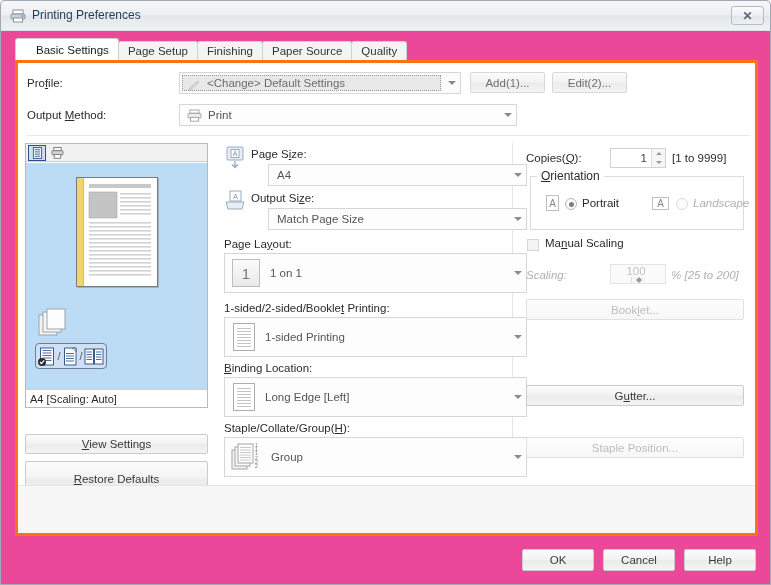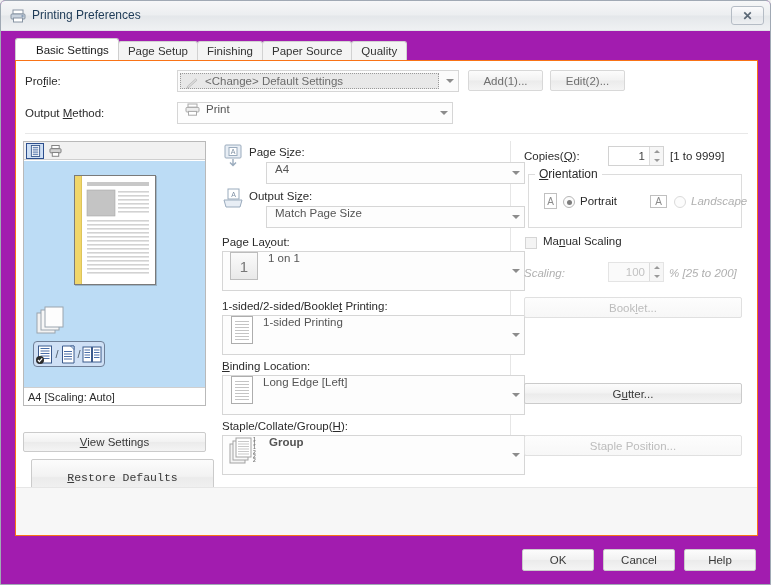--- a/index.html
+++ b/index.html
@@ -7,21 +7,21 @@
     width: 771px; height: 585px;
     font-family: "Liberation Sans", sans-serif;
     font-size: 11.5px;
     color: #2b2b2b;
     background: #f0f0f0;
     overflow: hidden;
   }
   .window {
     position: absolute; left: 0; top: 0;
     width: 771px; height: 585px;
-    background: #a21caf;
+    background: #ec4899;
     border: 1px solid #a0a9b4;
     border-radius: 5px 5px 0 0;
     overflow: hidden;
   }
   
   .titlebar {
     position: absolute; left: 0; top: 0; width: 100%; height: 30px;
     background: linear-gradient(to bottom,#f6f7f8 0%,#eceef0 48%,#e4e7ea 52%,#eff1f3 100%);
     border-bottom: 1px solid #dfe2e6;
   }
@@ -56,36 +56,36 @@
   .tab.active {
     height: 22px; background: #ffffff;
     border-color: #cfcfcf; color: #1a1a1a;
     z-index: 3; position: relative; padding-left: 20px;
   }
   
   .panel {
     position: absolute; left: 14px; top: 59px;
     width: 743px; height: 476px;
     background: #ffffff;
-    border: 1px solid #f97316;
+    border: 3px solid #f97316;
   }
   .panel-footer {
     position: absolute; left: 0; bottom: 0; width: 100%; height: 48px;
     background: #f7f7f7; border-top: 1px solid #e6e6e6;
   }
   
   .lbl { position: absolute; font-size: 11.5px; color: #2b2b2b; white-space: nowrap; }
   .lbl.dim { color: #b0b0b0; font-style: italic; }
   u { text-decoration: underline; }
   
   .combo {
     position: absolute; height: 22px;
     background: #fdfdfd;
     border: 1px solid #d6d6d6;
-    display: flex; align-items: flex-start;
+    display: flex; align-items: center;
   }
   .combo .cval {
     flex: 1; padding-left: 8px; font-size: 11.5px; color: #555;
     white-space: nowrap; overflow: hidden;
   }
   .combo .arrow {
     width: 17px; height: 100%;
     display: flex; align-items: center; justify-content: center;
   }
   .arrow::after {
@@ -268,21 +268,21 @@
     <div class="btn soft" style="left:452px; top:9px; width:75px; height:21px;">
       <span>Add(1)...</span>
     </div>
     <div class="btn soft" style="left:534px; top:9px; width:75px; height:21px;">
       <span>Edit(2)...</span>
     </div>
 
     <div class="lbl" style="left:9px; top:46px;">
       Output <u>M</u>ethod:
     </div>
-    <div class="combo" style="left:161px; top:41px; width:276px;">
+    <div class="combo" style="left:161px; top:41px; width:338px;">
       <svg style="width:15px;height:13px;margin-left:7px;flex:none;" viewBox="0 0 15 13">
         <rect x="3" y="1" width="9" height="3.2" fill="#fff" stroke="#a9a9a9"></rect>
         <rect x="1" y="4.4" width="13" height="4.6" rx="1" fill="#ededed" stroke="#a9a9a9"></rect>
         <rect x="3.5" y="8.4" width="8" height="3.8" fill="#fff" stroke="#a9a9a9"></rect>
       </svg>
       <div class="cval" style="padding-left:6px;">Print</div>
       <div class="arrow"></div>
     </div>
 
     <div class="hsep" style="left:9px; top:72px; width:723px;"></div>
@@ -390,21 +390,21 @@
       </div>
 
       <div class="prev-status">
         <span>A4 [Scaling: Auto]</span>
       </div>
     </div>
 
     <div class="btn" style="left:7px; top:371px; width:183px; height:20px;">
       <span><u>V</u>iew Settings</span>
     </div>
-    <div class="btn" style="left:15px; top:398px; width:183px; height:36px;font-family:Liberation Mono, monospace;">
+    <div class="btn" style="left:7px; top:398px; width:183px; height:36px;">
       <span><u>R</u>estore Defaults</span>
     </div>
 
     <div class="vsep" style="left:494px; top:80px; height:330px;"></div>
 
     <svg style="position:absolute;left:206px;top:83px;width:22px;height:24px;" viewBox="0 0 22 24">
       <rect x="3" y="1" width="16" height="13" rx="1" fill="#e8eef5" stroke="#9aabbd"></rect>
       <rect x="7" y="3.5" width="8" height="8" fill="#fff" stroke="#9aabbd"></rect>
       <text x="11" y="10" font-size="7" fill="#7d8fa3" text-anchor="middle" font-family="Liberation Sans">A</text>
       <path d="M11 15 V21 M8 18.5 L11 21.6 L14 18.5" stroke="#9aabbd" stroke-width="1.4" fill="none"></path>
@@ -453,21 +453,21 @@
     </div>
     <div class="combo tall" style="left:206px; top:314px; width:303px;">
       <div class="doc-ico"></div>
       <div class="cval">Long Edge [Left]</div>
       <div class="arrow"></div>
     </div>
 
     <div class="lbl" style="left:206px; top:359px;">
       Staple/Collate/Group(<u>H</u>):
     </div>
-    <div class="combo tall" style="left:206px; top:374px; width:303px;font-weight:bold;">
+    <div class="combo tall" style="left:206px; top:374px; width:303px;">
       <svg class="grp-ico" viewBox="0 0 30 30">
         <rect x="1" y="8" width="15" height="19" fill="#f4f4f4" stroke="#a3a3a3"></rect>
         <rect x="4" y="5" width="15" height="19" fill="#fafafa" stroke="#a3a3a3"></rect>
         <rect x="7" y="2" width="15" height="19" fill="#fff" stroke="#a3a3a3"></rect>
         <g fill="#c8c8c8">
           <rect x="9" y="5" width="11" height="1"></rect>
             <rect x="9" y="7.5" width="11" height="1"></rect>
           <rect x="9" y="10" width="11" height="1"></rect>
             <rect x="9" y="12.5" width="11" height="1"></rect>
           <rect x="9" y="15" width="11" height="1"></rect>
@@ -512,21 +512,21 @@
     </div>
     <span class="radio off" style="left:658px; top:135px;"></span>
     <div class="lbl dim" style="left:675px; top:134px;">Landscape</div>
 
     <span class="checkbox" style="left:509px; top:176px;"></span>
     <div class="lbl" style="left:527px; top:174px;">
       Ma<u>n</u>ual Scaling
     </div>
 
     <div class="lbl dim" style="left:508px; top:206px;">Scaling:</div>
-    <div class="spin dim" style="left:592px; top:201px; width:56px;">
+    <div class="spin dim" style="left:592px; top:201px; width:56px;flex-direction:column;">
       <span class="sval">100</span>
       <span class="spin-btns">
         <span class="spin-up"></span>
         <span class="spin-dn"></span>
       </span>
     </div>
     <div class="lbl dim" style="left:653px; top:206px;">
       <span>%</span>
       <span>[25 to 200]</span>
     </div>

